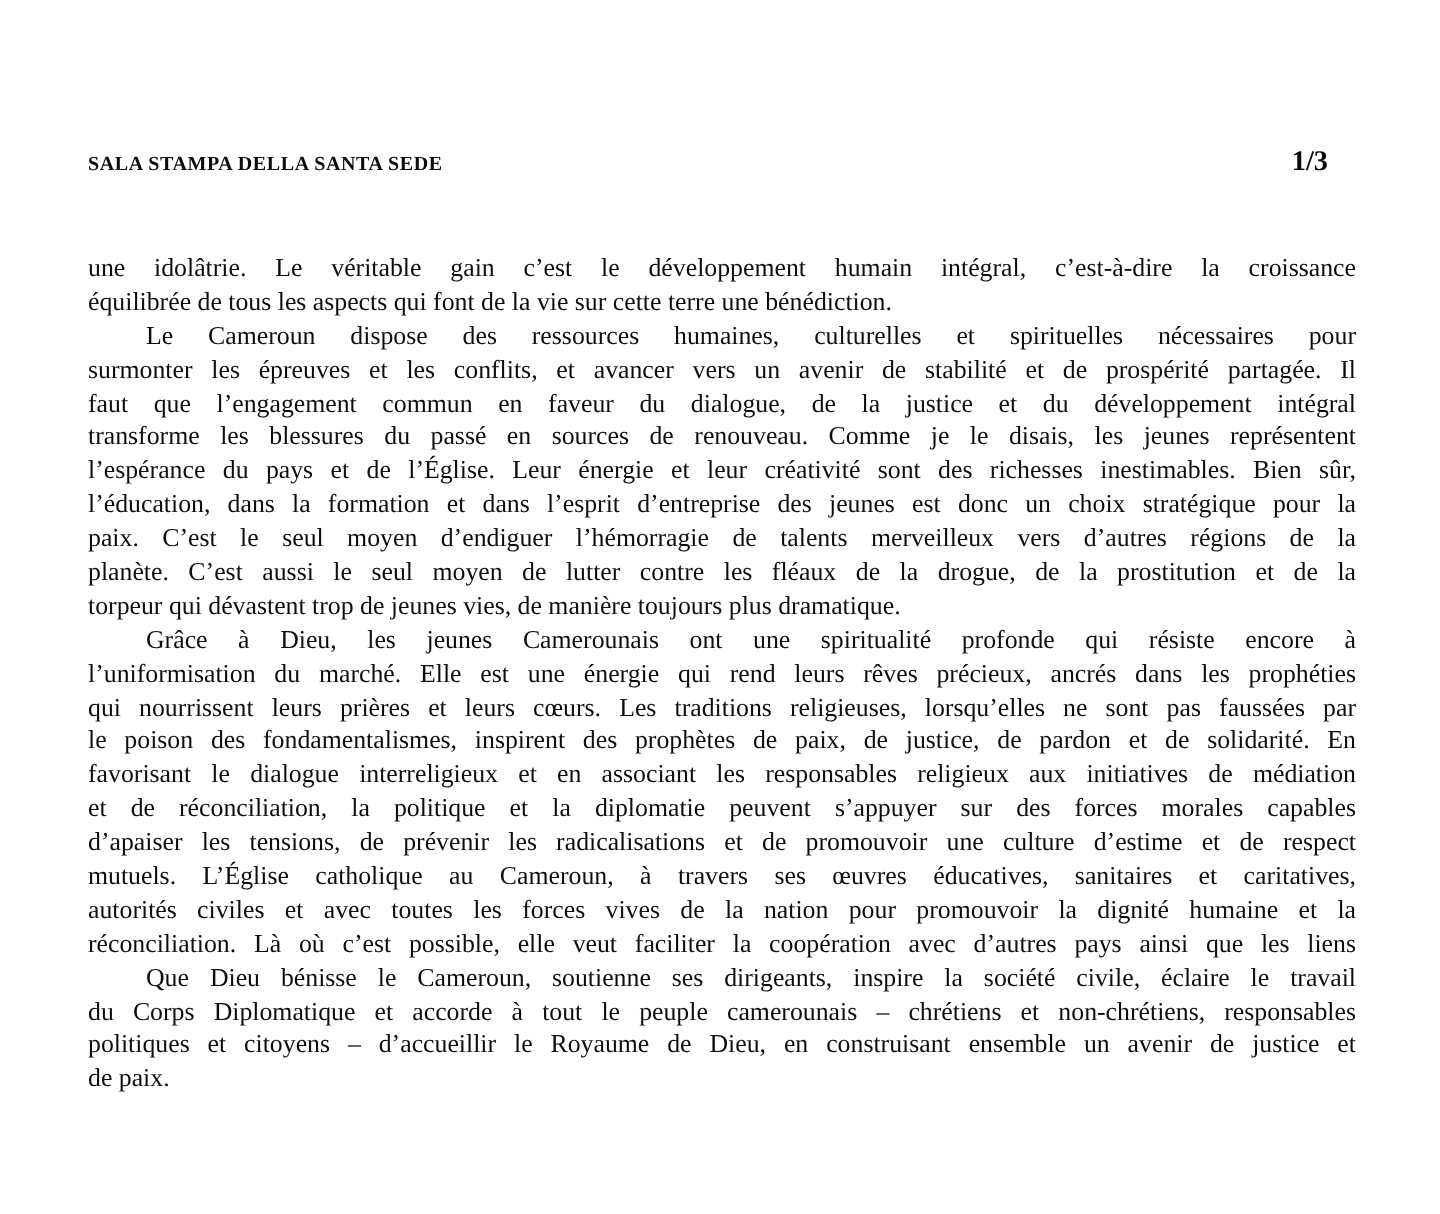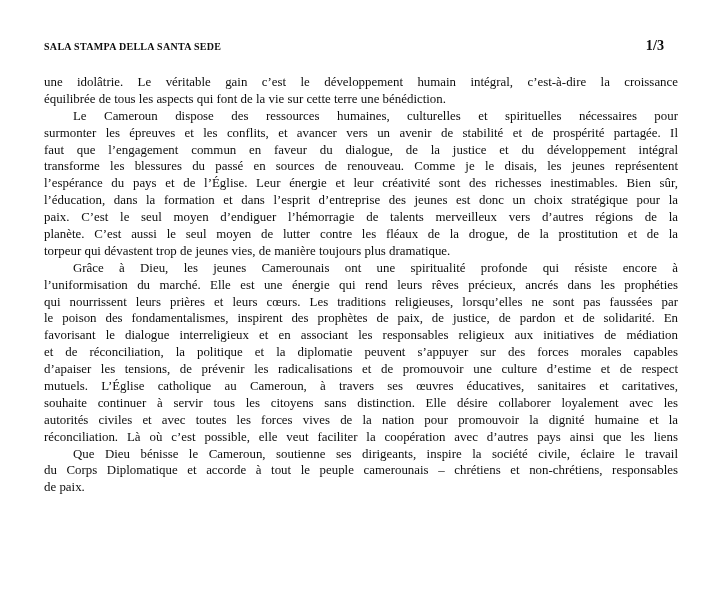--- a/index.html
+++ b/index.html
@@ -30,23 +30,24 @@
   .doc-title {
     font-weight: bold;
     font-size: 10px;
     letter-spacing: 0.3px;
     white-space: nowrap;
   }
   .page-number {
     font-weight: bold;
     font-size: 14.2px;
     padding-right: 14px;
+    margin-top: 36px;
   }
   .doc-body {
-    margin-top: 18px;
+    margin-top: 34px;
     font-size: 12.9px;
   }
   .paragraph {
     margin: 0;
     padding: 0;
   }
   .line {
     line-height: 16.9px;
     height: 16.9px;
     text-align: justify;
@@ -86,23 +87,23 @@
       </div>
       <div class="paragraph">
         <div class="line indent">Grâce à Dieu, les jeunes Camerounais ont une spiritualité profonde qui résiste encore à</div>
         <div class="line">l’uniformisation du marché. Elle est une énergie qui rend leurs rêves précieux, ancrés dans les prophéties</div>
         <div class="line">qui nourrissent leurs prières et leurs cœurs. Les traditions religieuses, lorsqu’elles ne sont pas faussées par</div>
         <div class="line">le poison des fondamentalismes, inspirent des prophètes de paix, de justice, de pardon et de solidarité. En</div>
         <div class="line">favorisant le dialogue interreligieux et en associant les responsables religieux aux initiatives de médiation</div>
         <div class="line">et de réconciliation, la politique et la diplomatie peuvent s’appuyer sur des forces morales capables</div>
         <div class="line">d’apaiser les tensions, de prévenir les radicalisations et de promouvoir une culture d’estime et de respect</div>
         <div class="line">mutuels. L’Église catholique au Cameroun, à travers ses œuvres éducatives, sanitaires et caritatives,</div>
-        <div class="line">souhaite continuer à servir tous les citoyens sans distinction. Elle désire collaborer loyalement avec les</div>
         <div class="line">autorités civiles et avec toutes les forces vives de la nation pour promouvoir la dignité humaine et la</div>
         <div class="line">réconciliation. Là où c’est possible, elle veut faciliter la coopération avec d’autres pays ainsi que les liens</div>
       </div>
       <div class="paragraph">
         <div class="line indent">Que Dieu bénisse le Cameroun, soutienne ses dirigeants, inspire la société civile, éclaire le travail</div>
         <div class="line">du Corps Diplomatique et accorde à tout le peuple camerounais – chrétiens et non-chrétiens, responsables</div>
+        <div class="line">politiques et citoyens – d’accueillir le Royaume de Dieu, en construisant ensemble un avenir de justice et</div>
         <div class="line last">de paix.</div>
       </div>
     </div>
 </div>
 
 </body></html>

